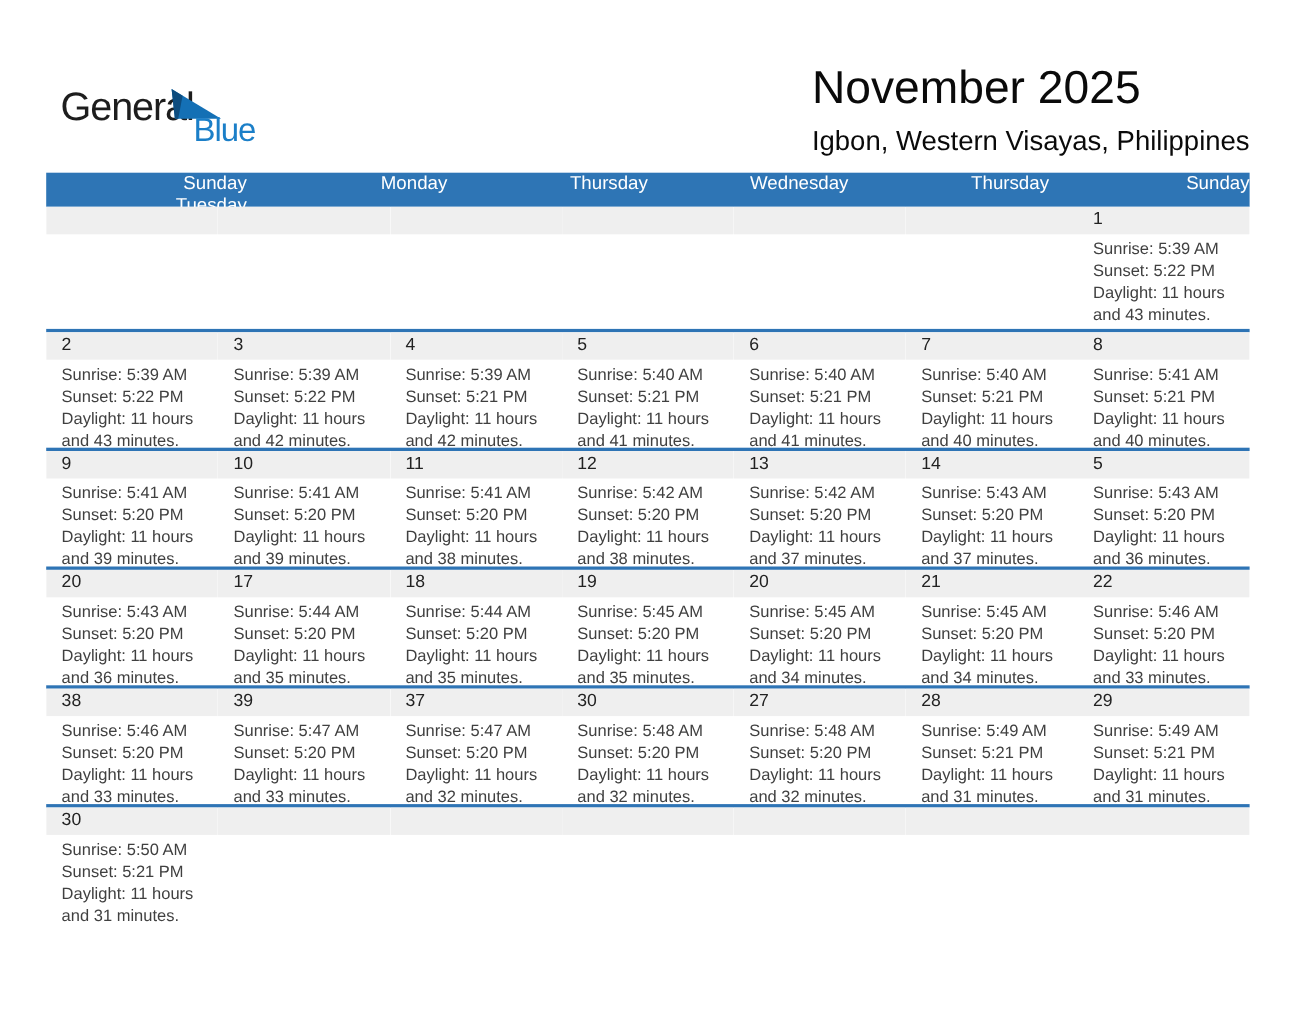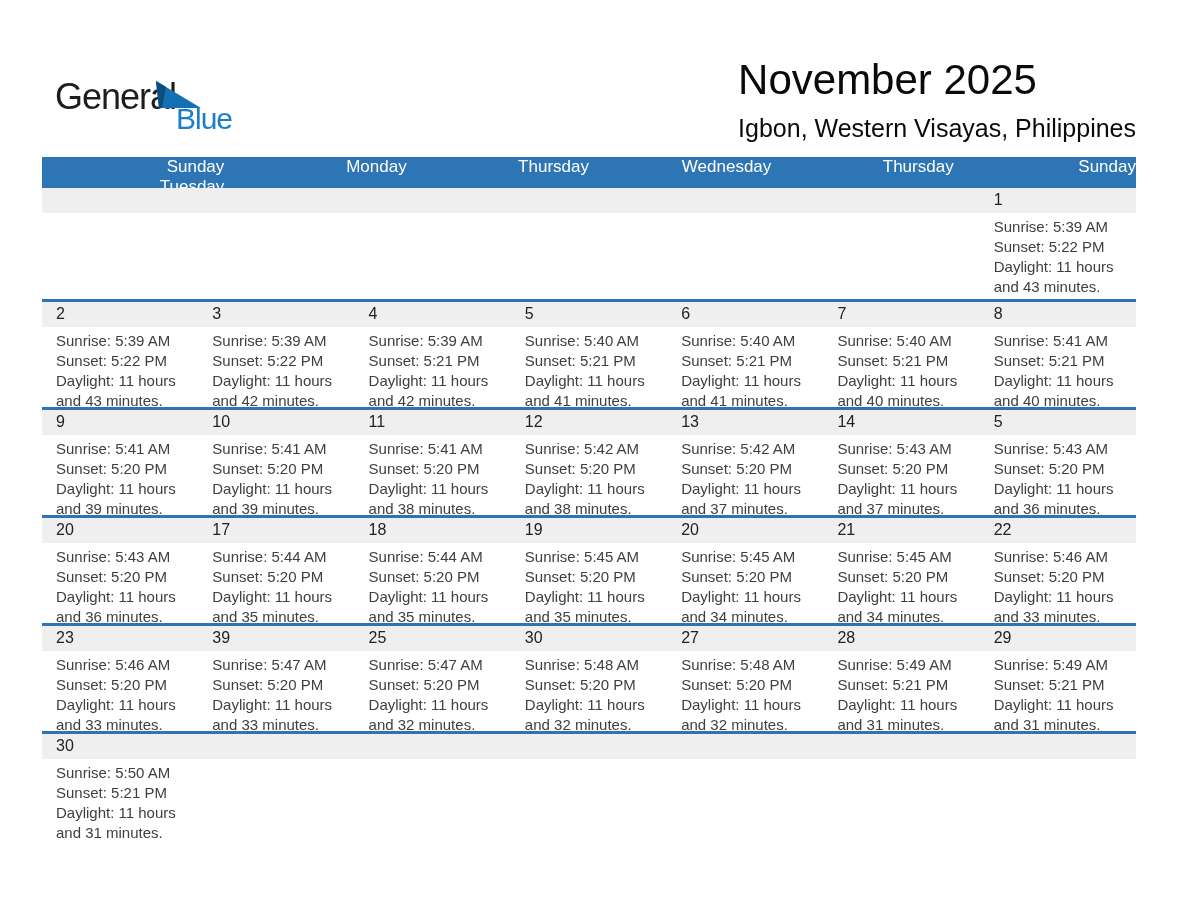--- a/index.html
+++ b/index.html
@@ -295,37 +295,37 @@
             <div class="cell-head">22</div>
             <div class="cell-body">
               <div class="line">Sunrise: 5:46 AM</div>
               <div class="line">Sunset: 5:20 PM</div>
               <div class="line">Daylight: 11 hours and 33 minutes.</div>
             </div>
           </div>
         </div>
         <div class="week">
           <div class="cell">
-            <div class="cell-head">23</div>
+            <div class="cell-head">38</div>
             <div class="cell-body">
               <div class="line">Sunrise: 5:46 AM</div>
               <div class="line">Sunset: 5:20 PM</div>
               <div class="line">Daylight: 11 hours and 33 minutes.</div>
             </div>
           </div>
           <div class="cell">
             <div class="cell-head">39</div>
             <div class="cell-body">
               <div class="line">Sunrise: 5:47 AM</div>
               <div class="line">Sunset: 5:20 PM</div>
               <div class="line">Daylight: 11 hours and 33 minutes.</div>
             </div>
           </div>
           <div class="cell">
-            <div class="cell-head">25</div>
+            <div class="cell-head">37</div>
             <div class="cell-body">
               <div class="line">Sunrise: 5:47 AM</div>
               <div class="line">Sunset: 5:20 PM</div>
               <div class="line">Daylight: 11 hours and 32 minutes.</div>
             </div>
           </div>
           <div class="cell">
             <div class="cell-head">30</div>
             <div class="cell-body">
               <div class="line">Sunrise: 5:48 AM</div>

